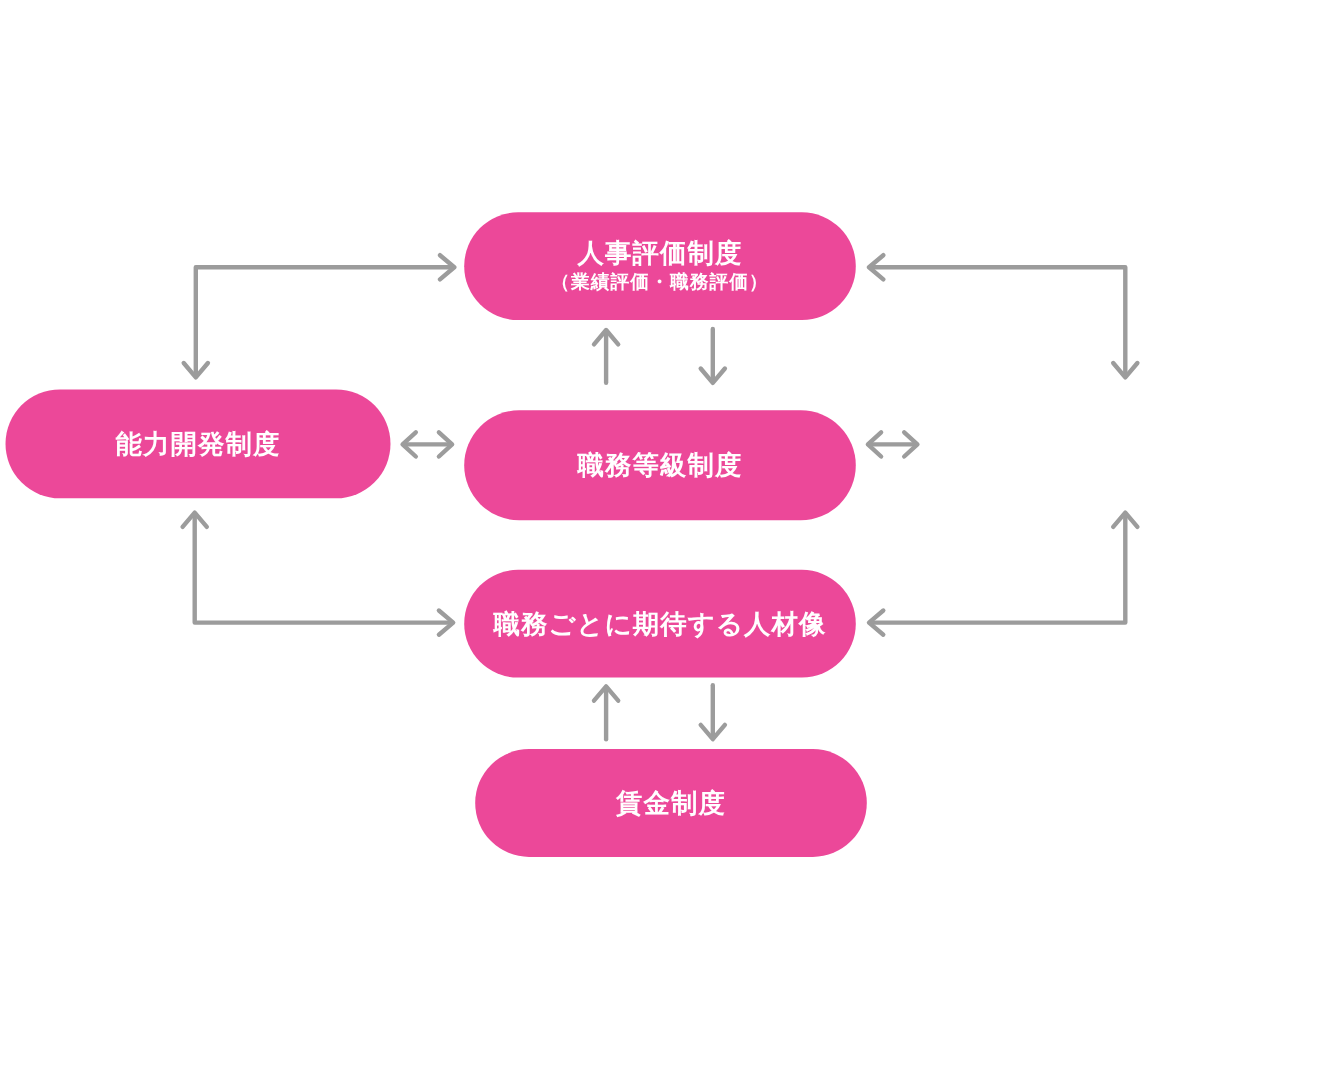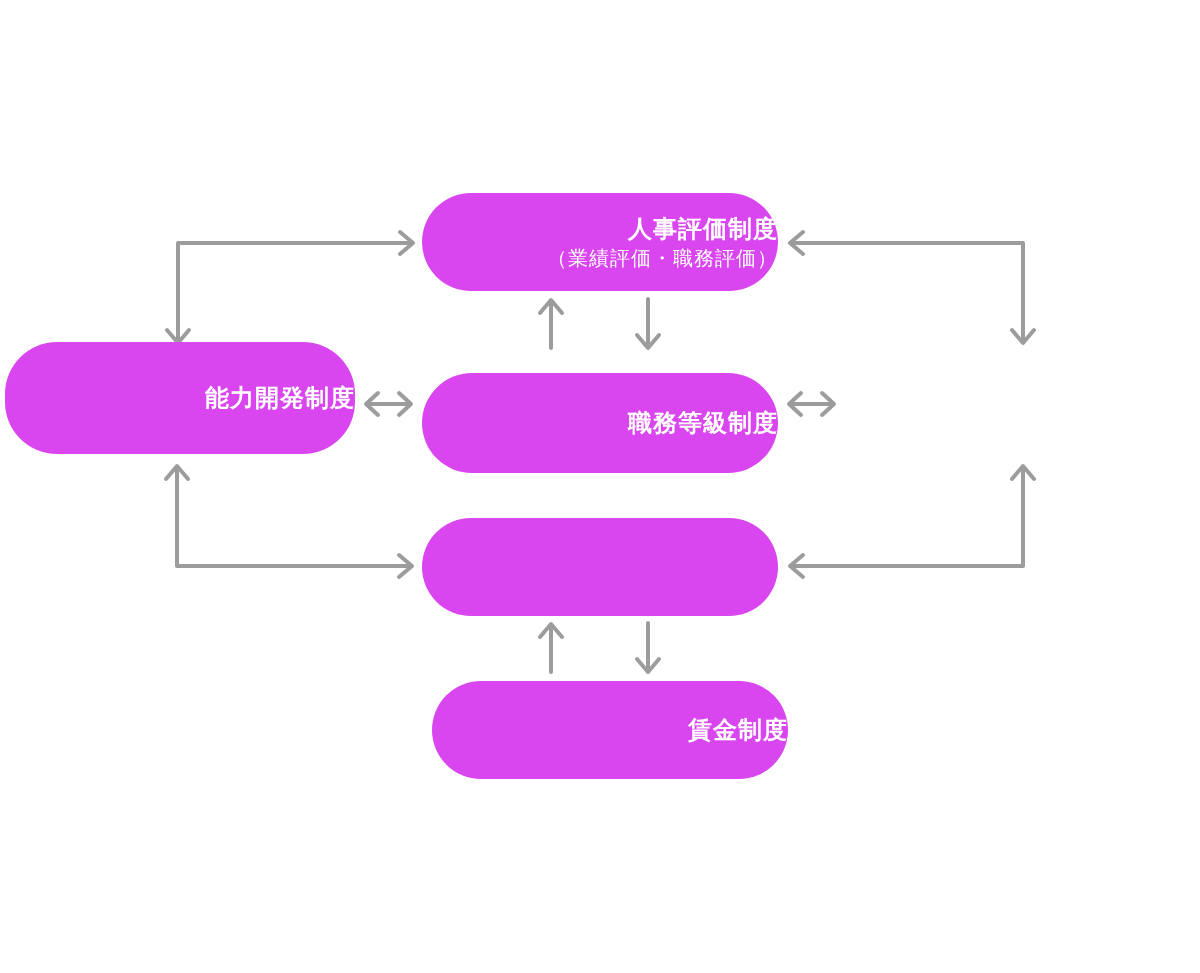--- a/index.html
+++ b/index.html
@@ -17,47 +17,47 @@
   }
   .arrows {
     position: absolute;
     left: 0;
     top: 0;
     width: 1200px;
     height: 973px;
   }
   .node {
     position: absolute;
-    background: #d946ef;
+    background: #ec4899;
     border-radius: 52px;
     color: #ffffff;
     display: flex;
     flex-direction: column;
-    align-items: flex-end;
+    align-items: center;
     justify-content: center;
     text-align: center;
     gap: 7px;
     box-sizing: border-box;
   }
   .node-title {
     font-size: 24px;
     font-weight: bold;
     letter-spacing: 1px;
     line-height: 1;
     white-space: nowrap;
   }
   .node-sub {
-    font-size: 20px;
-    font-weight: normal;
+    font-size: 17px;
+    font-weight: bold;
     letter-spacing: 1px;
     line-height: 1;
     white-space: nowrap;
   }
   .n-evaluation  { left: 422px; top: 193px; width: 356px; height: 98px; }
-  .n-development { left: 5px;   top: 342px; width: 350px; height: 112px; }
+  .n-development { left: 5px;   top: 354px; width: 350px; height: 99px; }
   .n-grade       { left: 422px; top: 354px; width: 356px; height: 100px; margin-top: 19px; }
   .n-transfer    { left: 845px; top: 354px; width: 350px; height: 100px; }
   .n-talent      { left: 422px; top: 518px; width: 356px; height: 98px; }
   .n-wage        { left: 432px; top: 681px; width: 356px; height: 98px; }
 </style>
 </head>
 <body>
 
 <div class="canvas">
 
@@ -131,19 +131,20 @@
   <div class="node n-development">
     <div class="node-title">能力開発制度</div>
   </div>
 
   <div class="node n-grade">
     <div class="node-title">職務等級制度</div>
   </div>
 
 
   <div class="node n-talent">
+    <div class="node-title">職務ごとに期待する人材像</div>
   </div>
 
   <div class="node n-wage">
     <div class="node-title">賃金制度</div>
   </div>
 
 </div>
 
 </body></html>

